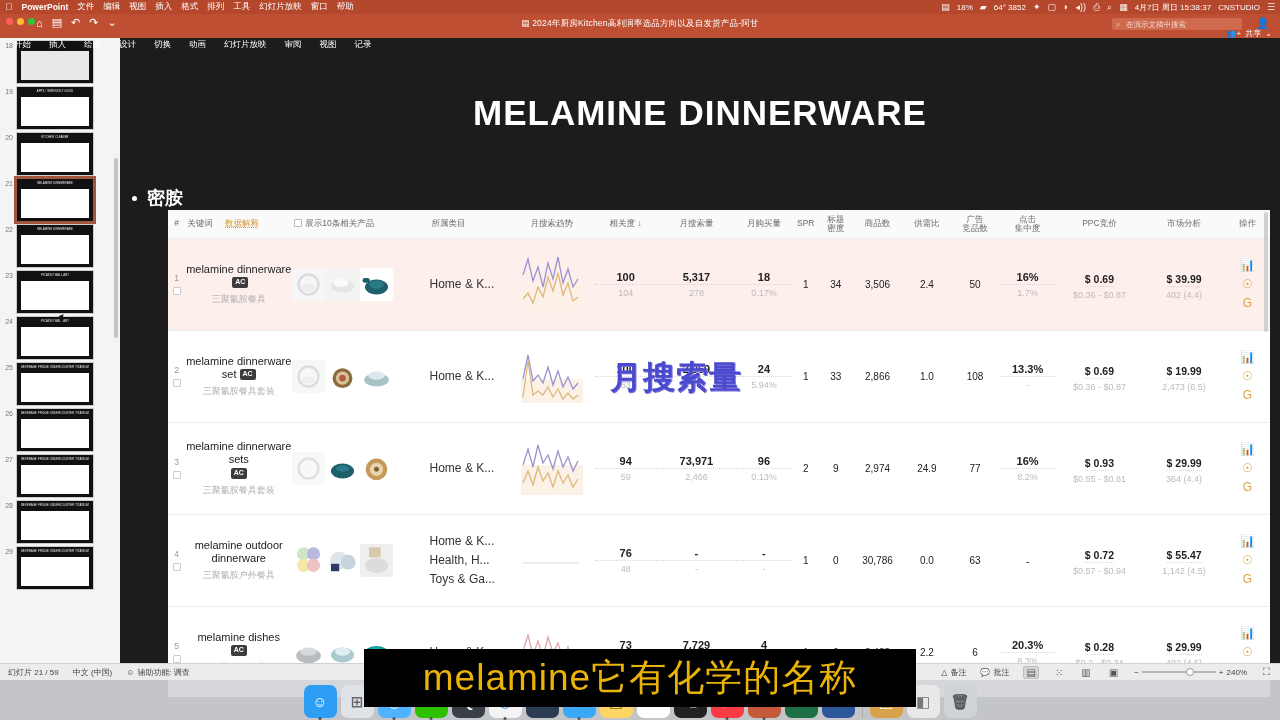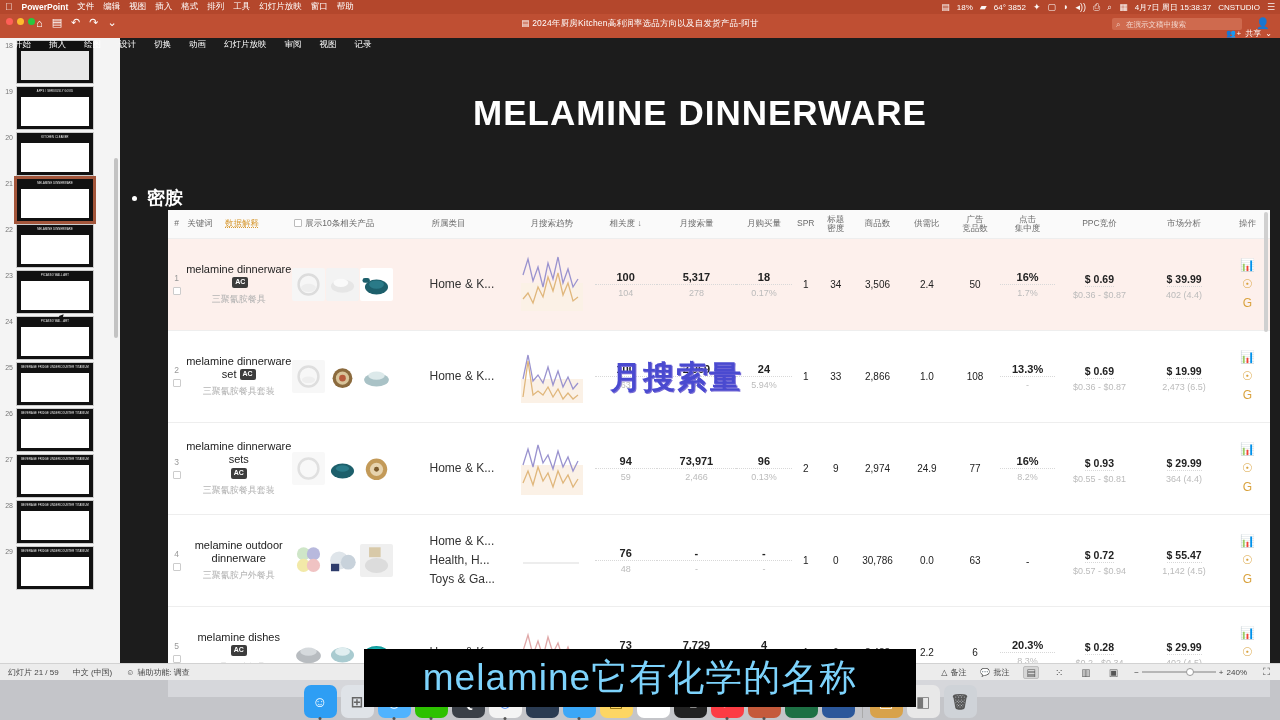--- a/index.html
+++ b/index.html
@@ -144,21 +144,21 @@
   .status .spacer{flex:1;}
   .status .ritem{display:flex;align-items:center;gap:3px;}
   .zslider { width:74px; height:2px; background:#b6b6b6; position:relative; }
   .zslider .knob { position:absolute; left:44px; top:-3px; width:8px; height:8px;
                    border-radius:50%; background:#fff; border:1px solid #999; }
   .viewbtn { font-size:10px; color:#555; padding:0 2px; }
   .viewbtn.active { background:#d6d6d6; border:1px solid #bdbdbd; border-radius:2px; }
 
   
   .subtitle { position:absolute; left:364px; top:649px; width:552px; height:58px;
-              background:#000; color:#7dd3fc; display:flex; align-items:center;
+              background:#000; color:#eab308; display:flex; align-items:center;
               justify-content:center; font-size:37px; z-index:40; letter-spacing:1px; }
 
   
   .dock { position:absolute; left:0; top:680px; width:1280px; height:40px;
           background:rgba(210,212,216,.92); display:flex; align-items:flex-end;
           justify-content:center; gap:4px; padding-bottom:2px; z-index:35; }
   .dockicon { width:33px; height:33px; border-radius:7px; position:relative;
               display:flex; align-items:center; justify-content:center;
               font-size:15px; color:#fff; font-weight:bold; }
   .dockicon.run::after { content:''; position:absolute; bottom:-2px; left:50%;

